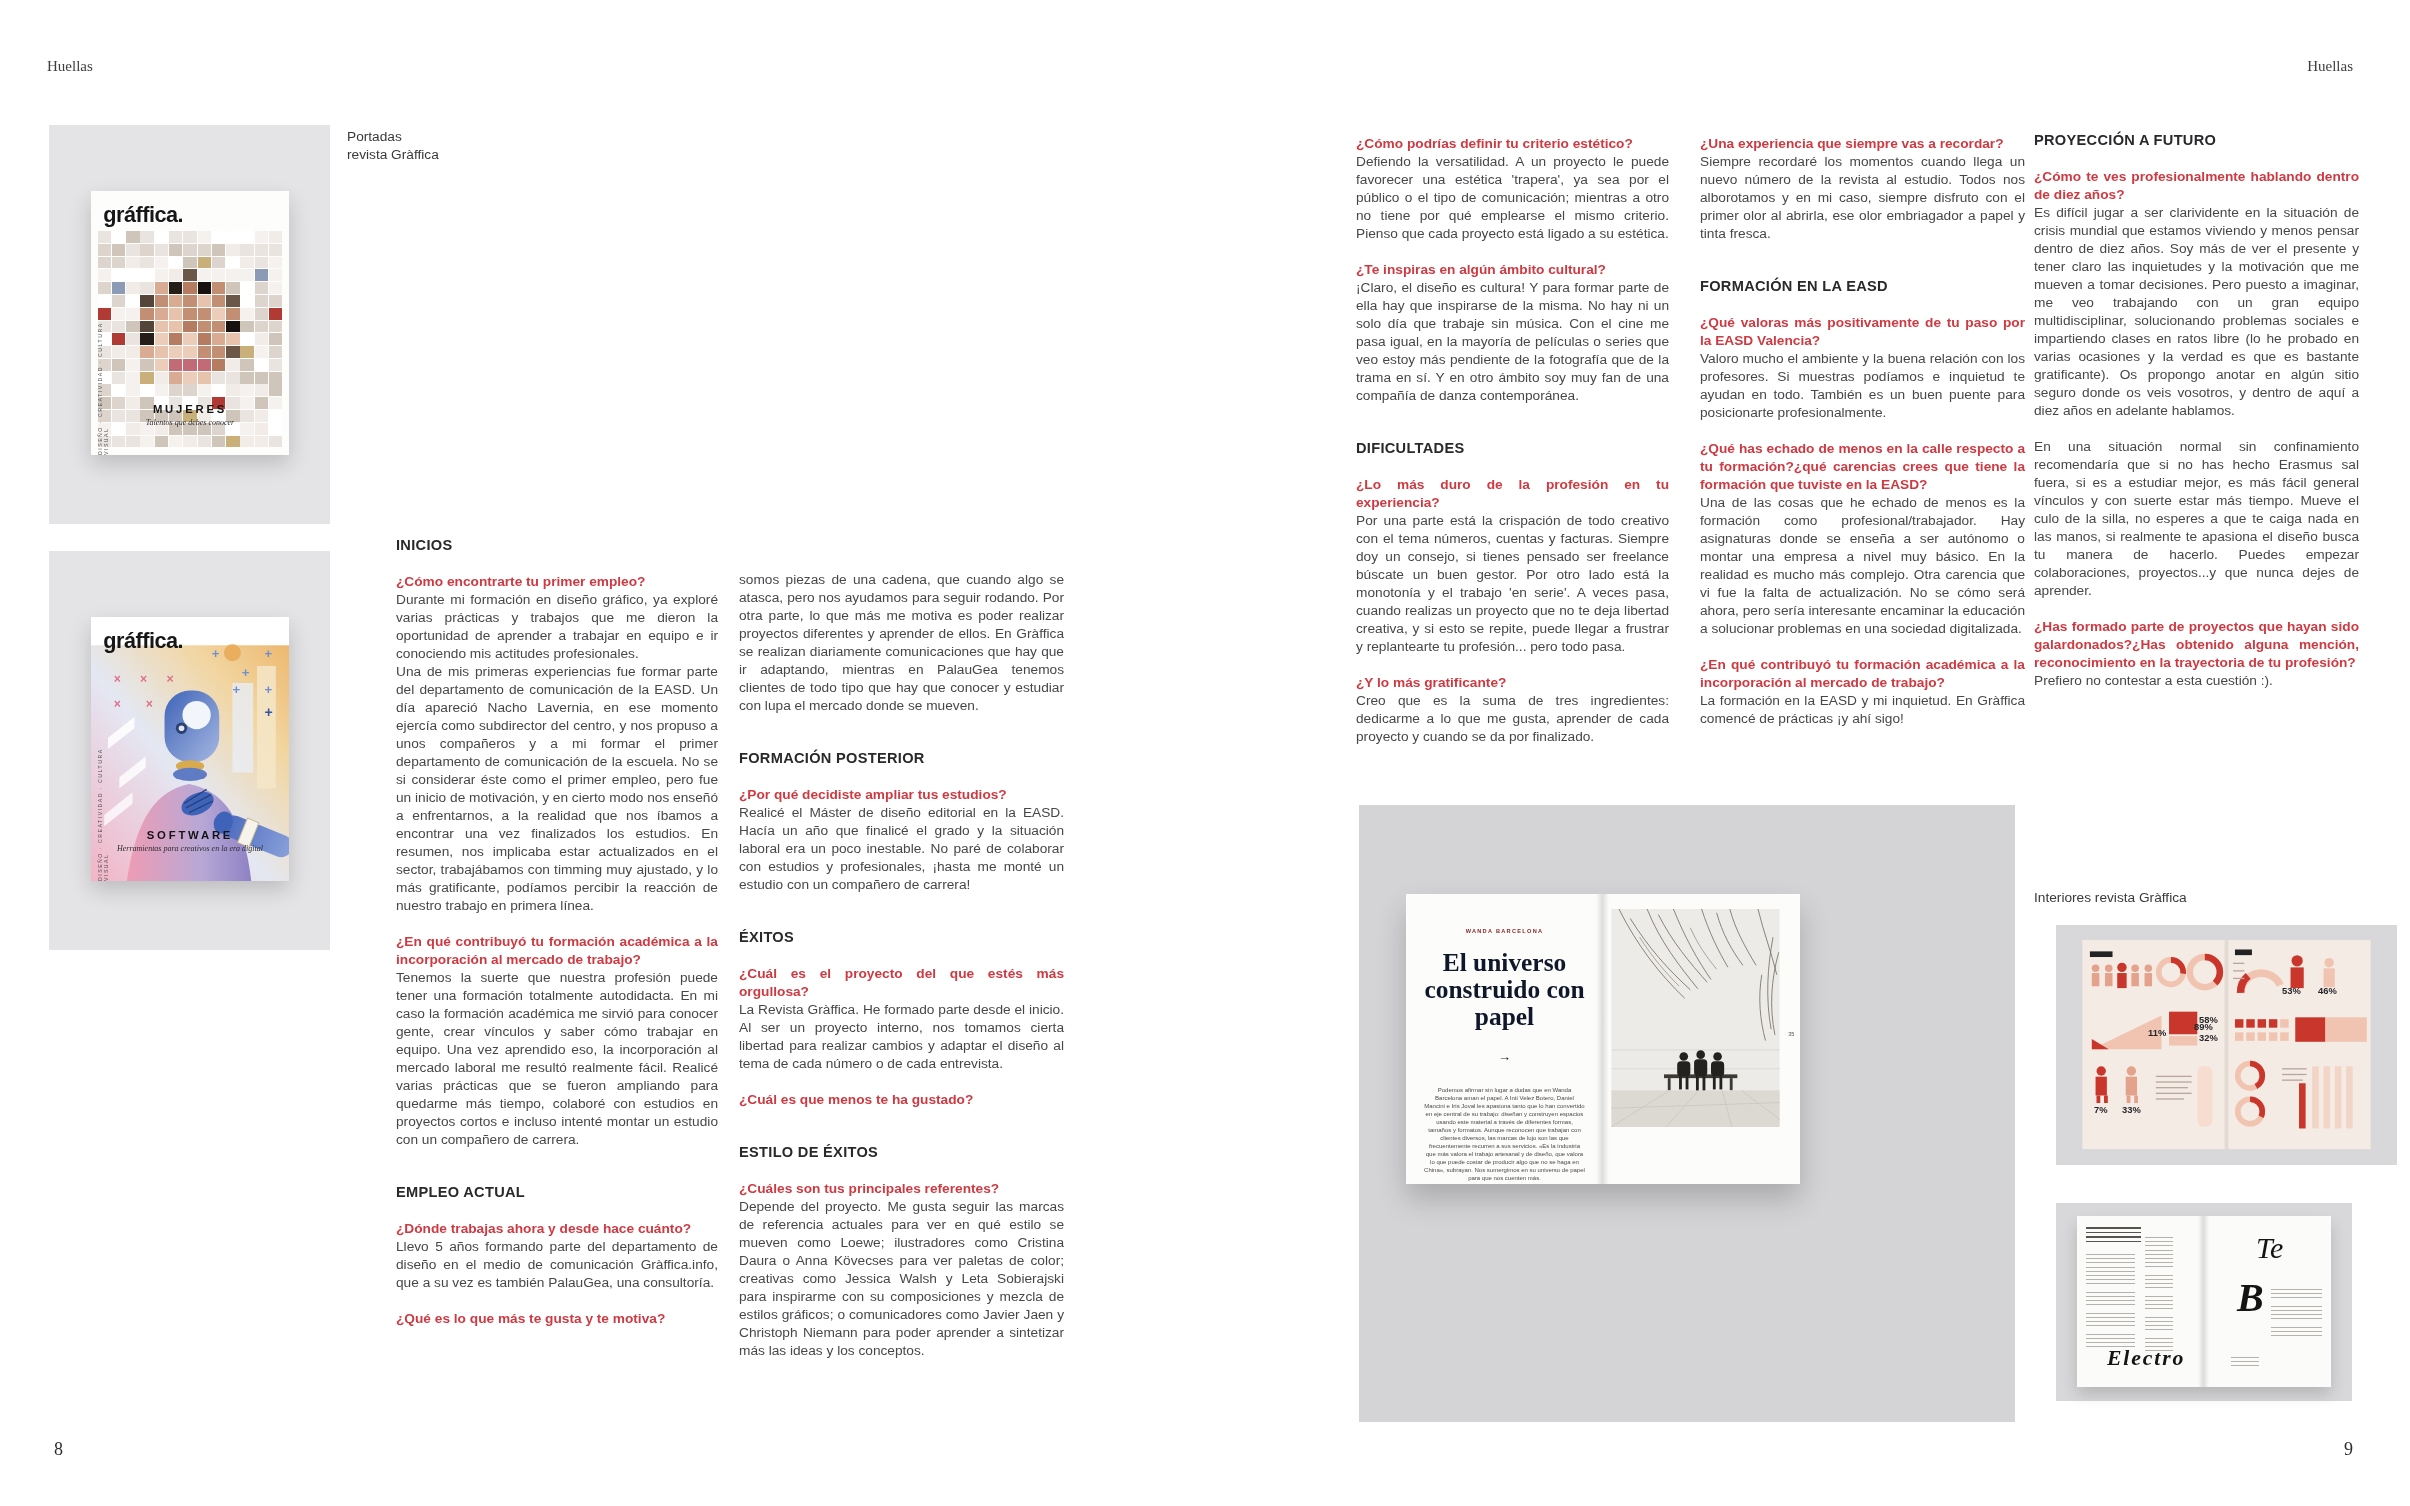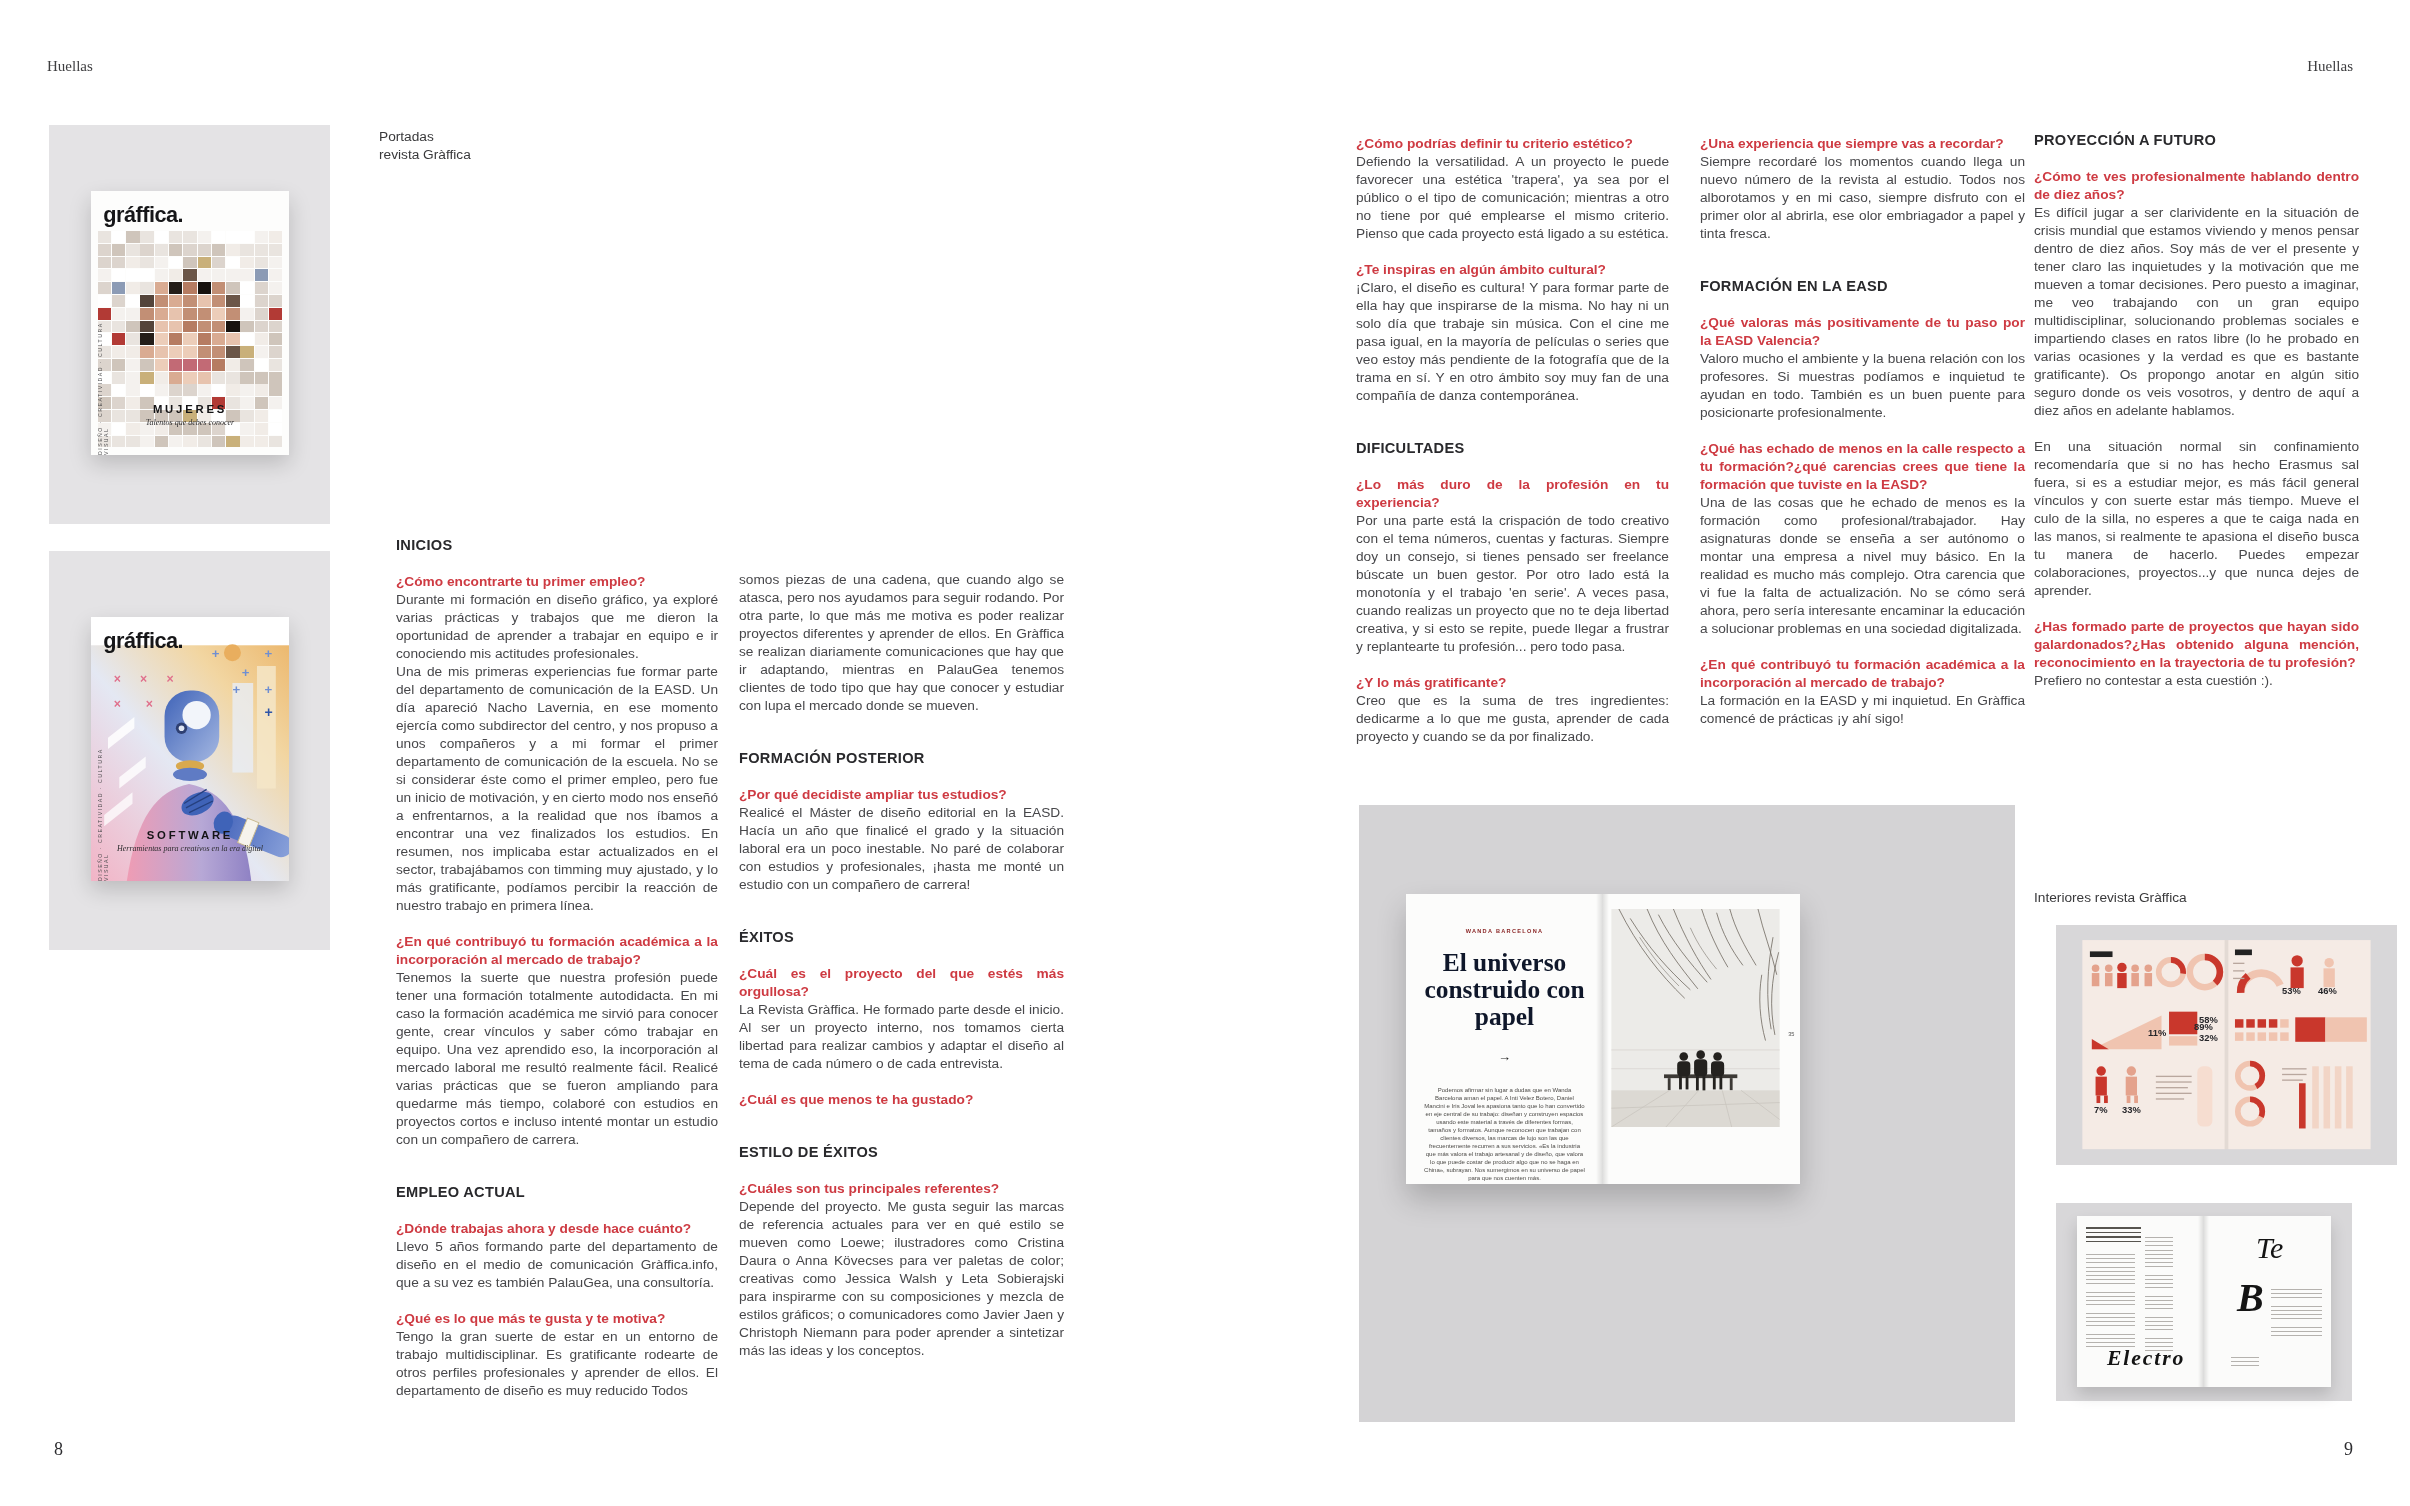--- a/index.html
+++ b/index.html
@@ -28,21 +28,21 @@
              writing-mode:vertical-rl;transform:rotate(180deg);z-index:4;}
   .mosaic{position:absolute;left:6.6px;top:40px;right:6.6px;bottom:7.5px;display:grid;
           grid-template-columns:repeat(13,1fr);grid-template-rows:repeat(17,1fr);gap:0.9px;z-index:1;}
   .cov-title-wrap{position:absolute;left:0;right:0;bottom:28px;text-align:center;z-index:5;}
   .cov-title{font-size:11.3px;font-weight:bold;letter-spacing:2.8px;color:#141416;}
   .cov-sub{font-family:"Liberation Serif",serif;font-style:italic;font-size:8px;color:#2b2b2d;margin-top:2.8px;}
   .cov2-art{position:absolute;inset:0;z-index:1;}
 
   
   .caption{position:absolute;font-size:13.7px;line-height:18px;color:#39393b;white-space:pre-line;}
-  .cap-portadas{left:347px;top:128px;margin-left:32px;}
+  .cap-portadas{left:347px;top:128px;}
   .cap-interiores{left:2034px;top:889px;}
 
   
   .col{position:absolute;}
   .h{font-size:14.6px;font-weight:bold;color:#29292c;letter-spacing:0.3px;margin:35px 0 20px;}
   .col > .h:first-child{margin-top:0;}
   .qa{margin:0 0 18px;}
   .q{font-size:13.7px;line-height:18px;font-weight:bold;color:#ce3a42;text-align:justify;}
   .a,.p{font-size:13.7px;line-height:18px;color:#47474a;text-align:justify;white-space:pre-line;}
   .p{margin:0 0 18px;}
@@ -407,21 +407,20 @@
         <div class="q">¿En qué contribuyó tu formación académica a la incorporación al mercado de trabajo?</div>
         <div class="a">Tenemos la suerte que nuestra profesión puede tener una formación totalmente autodidacta. En mi caso la formación académica me sirvió para conocer gente, crear vínculos y saber cómo trabajar en equipo. Una vez aprendido eso, la incorporación al mercado laboral me resultó realmente fácil. Realicé varias prácticas que se fueron ampliando para quedarme más tiempo, colaboré con estudios en proyectos cortos e incluso intenté montar un estudio con un compañero de carrera.</div>
       </div>
       <div class="h">EMPLEO ACTUAL</div>
       <div class="qa">
         <div class="q">¿Dónde trabajas ahora y desde hace cuánto?</div>
         <div class="a">Llevo 5 años formando parte del departamento de diseño en el medio de comunicación Gràffica.info, que a su vez es también PalauGea, una consultoría.</div>
       </div>
       <div class="qa">
         <div class="q">¿Qué es lo que más te gusta y te motiva?</div>
-        <div class="a">Tengo la gran suerte de estar en un entorno de trabajo multidisciplinar. Es gratificante rodearte de otros perfiles profesionales y aprender de ellos. El departamento de diseño es muy reducido Todos</div>
       </div>
     </div>
   <div class="col" style="left:739px;top:571px;width:325px;">
       <div class="p">somos piezas de una cadena, que cuando algo se atasca, pero nos ayudamos para seguir rodando. Por otra parte, lo que más me motiva es poder realizar proyectos diferentes y aprender de ellos. En Gràffica se realizan diariamente comunicaciones que hay que ir adaptando, mientras en PalauGea tenemos clientes de todo tipo que hay que conocer y estudiar con lupa el mercado donde se mueven.</div>
       <div class="h">FORMACIÓN POSTERIOR</div>
       <div class="qa">
         <div class="q">¿Por qué decidiste ampliar tus estudios?</div>
         <div class="a">Realicé el Máster de diseño editorial en la EASD. Hacía un año que finalicé el grado y la situación laboral era un poco inestable. No paré de colaborar con estudios y profesionales, ¡hasta me monté un estudio con un compañero de carrera!</div>
       </div>
       <div class="h">ÉXITOS</div>

